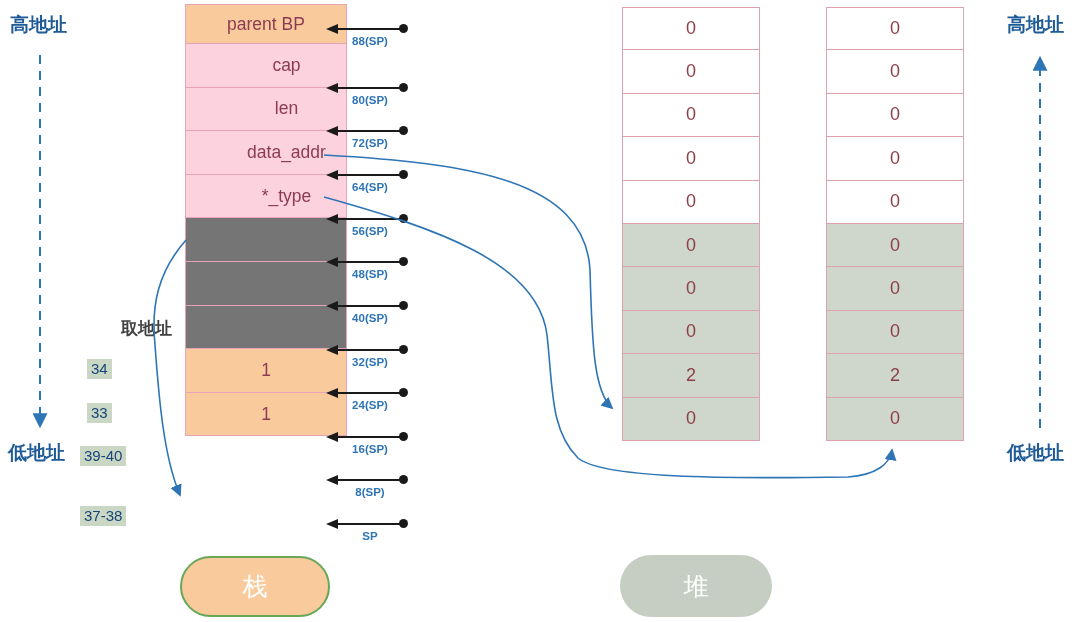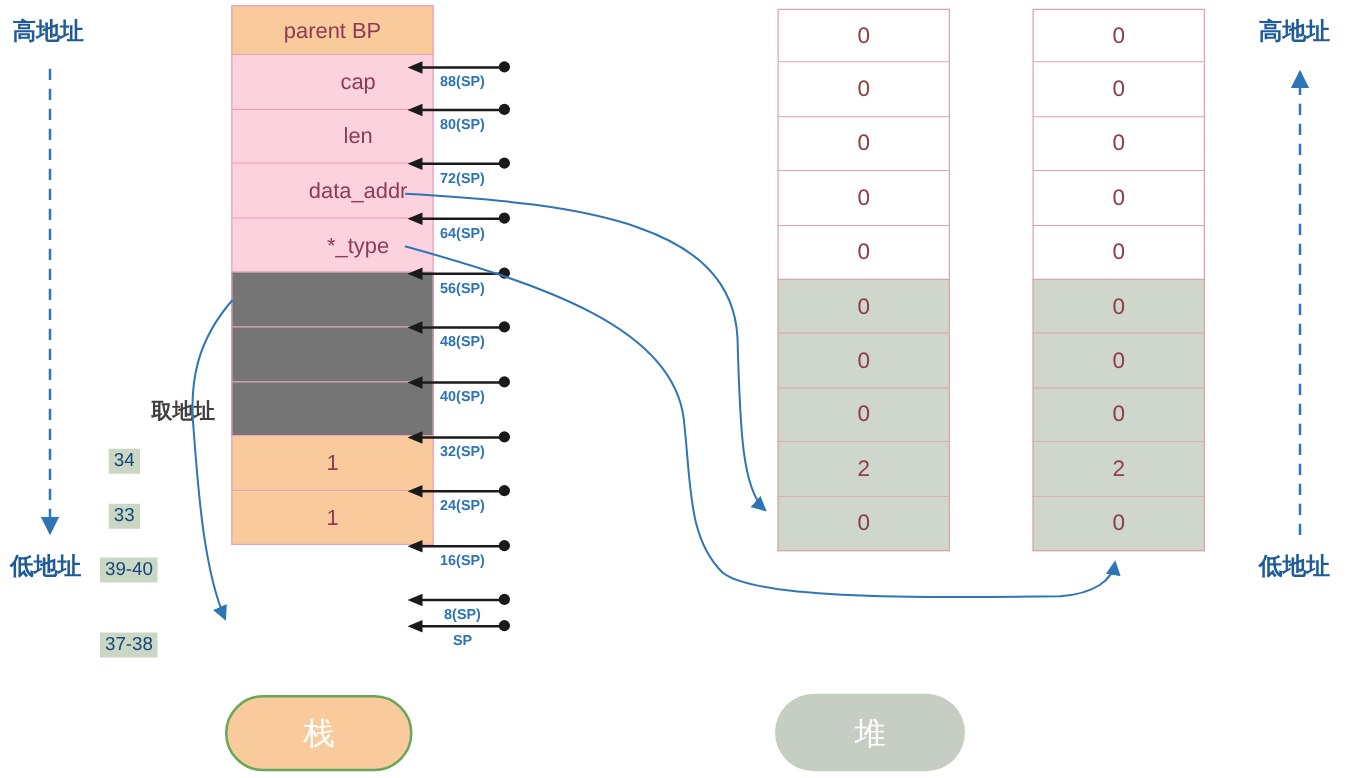--- a/index.html
+++ b/index.html
@@ -82,21 +82,21 @@
     <div class="cell pink">len</div>
     <div class="cell pink">data_addr</div>
     <div class="cell pink">*_type</div>
     <div class="cell gray"></div>
     <div class="cell gray"></div>
     <div class="cell gray"></div>
     <div class="cell orange">1</div>
     <div class="cell orange">1</div>
   </div>
 
-  <div class="sp-arrow" style="top:49px;">
+  <div class="sp-arrow" style="top:24px;">
       <span class="head"></span>
       <span class="shaft"></span>
       <span class="dot"></span>
       <span class="sp-label">88(SP)</span>
     </div>
   <div class="sp-arrow" style="top:83px;">
       <span class="head"></span>
       <span class="shaft"></span>
       <span class="dot"></span>
       <span class="sp-label">80(SP)</span>
@@ -148,21 +148,21 @@
       <span class="shaft"></span>
       <span class="dot"></span>
       <span class="sp-label">16(SP)</span>
     </div>
   <div class="sp-arrow" style="top:475px;">
       <span class="head"></span>
       <span class="shaft"></span>
       <span class="dot"></span>
       <span class="sp-label">8(SP)</span>
     </div>
-  <div class="sp-arrow" style="top:496px;">
+  <div class="sp-arrow" style="top:519px;">
       <span class="head"></span>
       <span class="shaft"></span>
       <span class="dot"></span>
       <span class="sp-label">SP</span>
     </div>
 
   <div class="heap-col" style="left:622px;">
     <div class="heap-cell">0</div>
     <div class="heap-cell">0</div>
     <div class="heap-cell">0</div>

